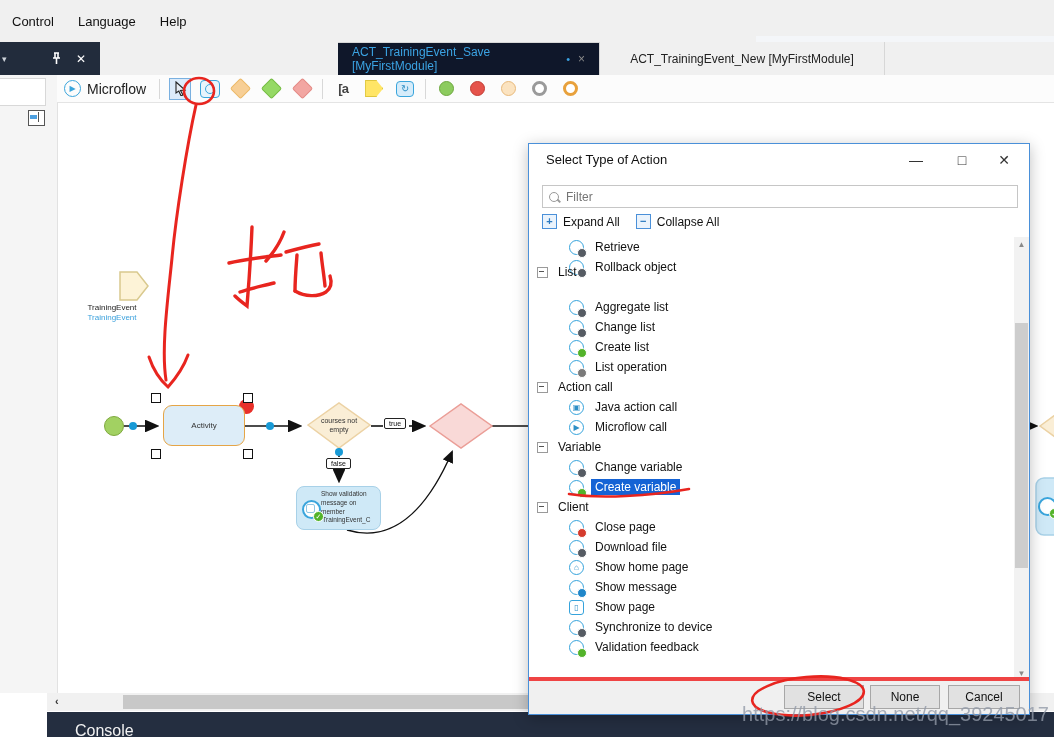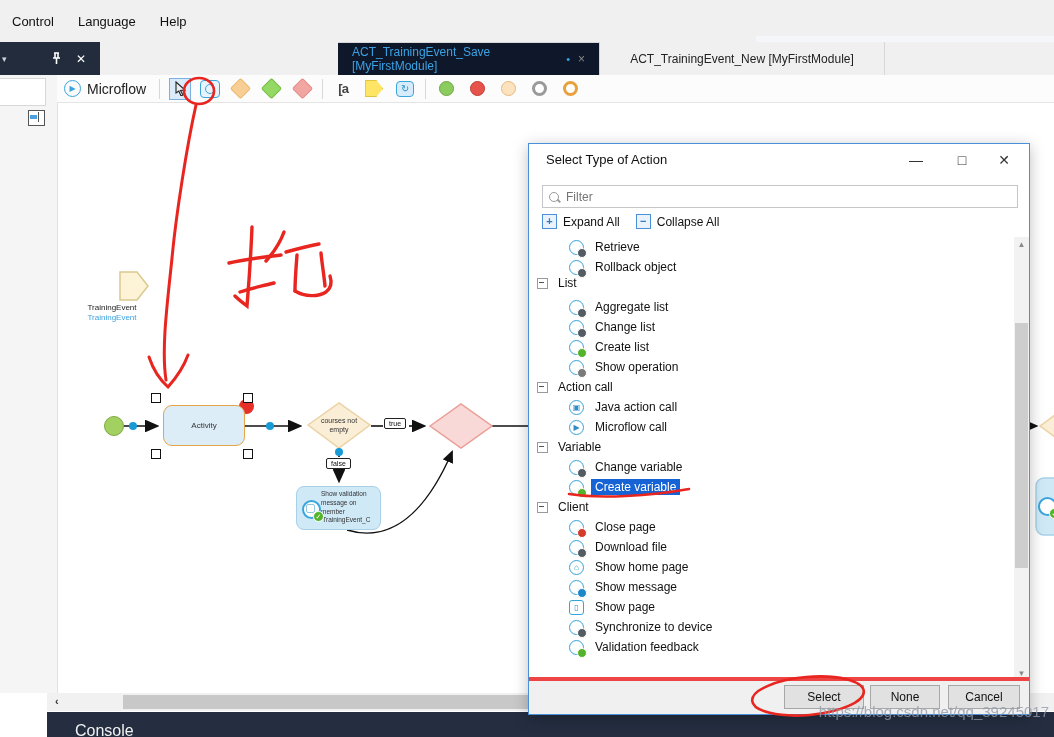--- a/index.html
+++ b/index.html
@@ -118,21 +118,21 @@
   .dfooter{position:absolute;left:0;bottom:0;width:100%;height:33px;background:#f0f0f0;border-top:4px solid #ef4444;}
   .dbtn{position:absolute;top:4px;height:24px;background:#e1e1e1;border:1px solid #a7a7a7;font-size:12px;color:#111;
         display:flex;align-items:center;justify-content:center;box-sizing:border-box;}
   
   .hscroll{position:absolute;left:47px;top:693px;width:1007px;height:18px;background:#f1f1f1;z-index:0;}
   .hscroll .larr{position:absolute;left:8px;top:2px;font-size:11px;color:#333;font-weight:bold;}
   .hthumb{position:absolute;left:76px;top:2px;width:405px;height:14px;background:#c8c8c8;}
   .consolebar{position:absolute;left:47px;top:712px;width:1007px;height:25px;background:#242e40;z-index:5;
               color:#f2f2f2;font-size:16px;}
   .consolebar span{position:absolute;left:28px;top:10px;}
-  .watermark{position:absolute;right:5px;top:703px;z-index:101;font-size:15px;color:#929aa8;opacity:.78;}
+  .watermark{position:absolute;right:5px;top:703px;z-index:101;font-size:20px;color:#929aa8;opacity:.78;}
   .annsvg{position:absolute;left:0;top:0;z-index:100;pointer-events:none;}
 </style>
 </head>
 <body>
 
 <div id="app">
 
   <div class="menubar">
     <div class="menu-item">Control</div>
     <div class="menu-item">Language</div>
@@ -306,21 +306,21 @@
             <i class="bdg dark"></i>
           </span>
           <span class="tlabel">Retrieve</span>
         </div>
       <div class="trow child" style="top:20px">
           <span class="tico">
             <i class="bdg dark"></i>
           </span>
           <span class="tlabel">Rollback object</span>
         </div>
-      <div class="trow cat" style="top:36px">
+      <div class="trow cat" style="top:25px">
           <span class="colbox"></span>
           <span class="tlabel">List</span>
         </div>
       <div class="trow child" style="top:60px">
           <span class="tico">
             <i class="bdg dark"></i>
           </span>
           <span class="tlabel">Aggregate list</span>
         </div>
       <div class="trow child" style="top:80px">
@@ -332,21 +332,21 @@
       <div class="trow child" style="top:100px">
           <span class="tico">
             <i class="bdg green"></i>
           </span>
           <span class="tlabel">Create list</span>
         </div>
       <div class="trow child" style="top:120px">
           <span class="tico">
             <i class="bdg gray"></i>
           </span>
-          <span class="tlabel">Show operation</span>
+          <span class="tlabel">List operation</span>
         </div>
       <div class="trow cat" style="top:140px">
           <span class="colbox"></span>
           <span class="tlabel">Action call</span>
         </div>
       <div class="trow child" style="top:160px">
           <span class="tico glyph">▣</span>
           <span class="tlabel">Java action call</span>
         </div>
       <div class="trow child" style="top:180px">

